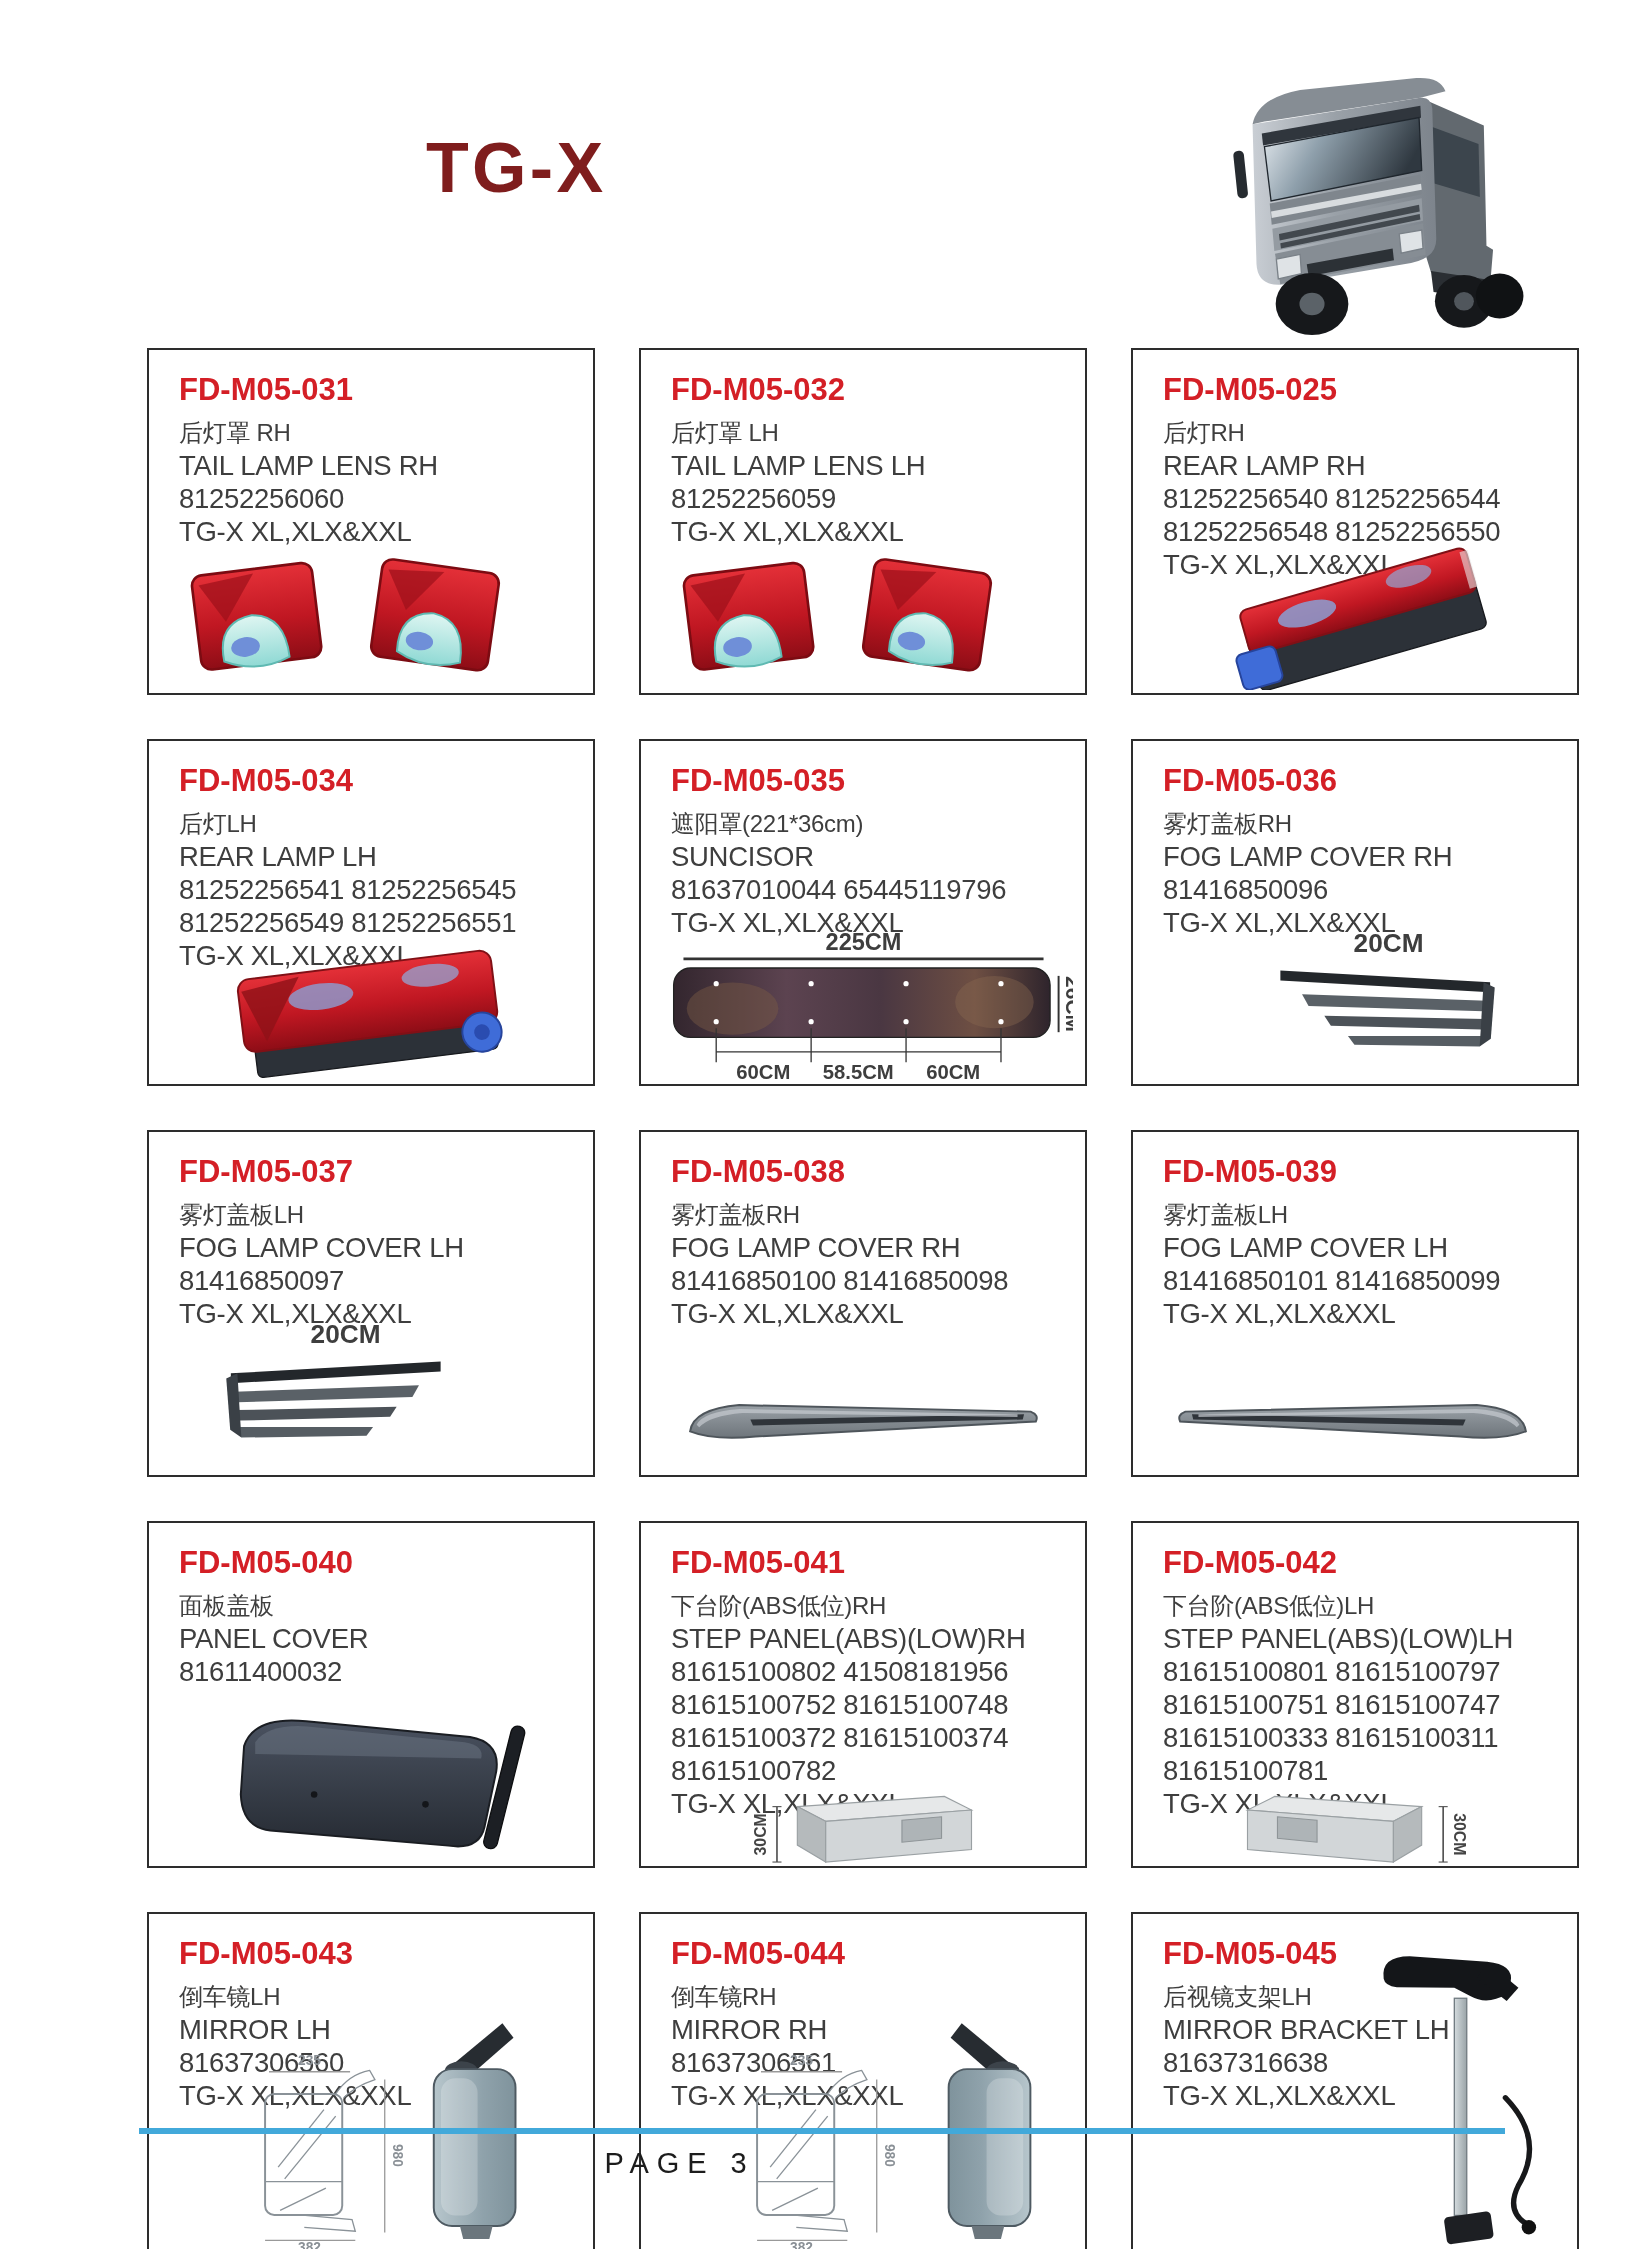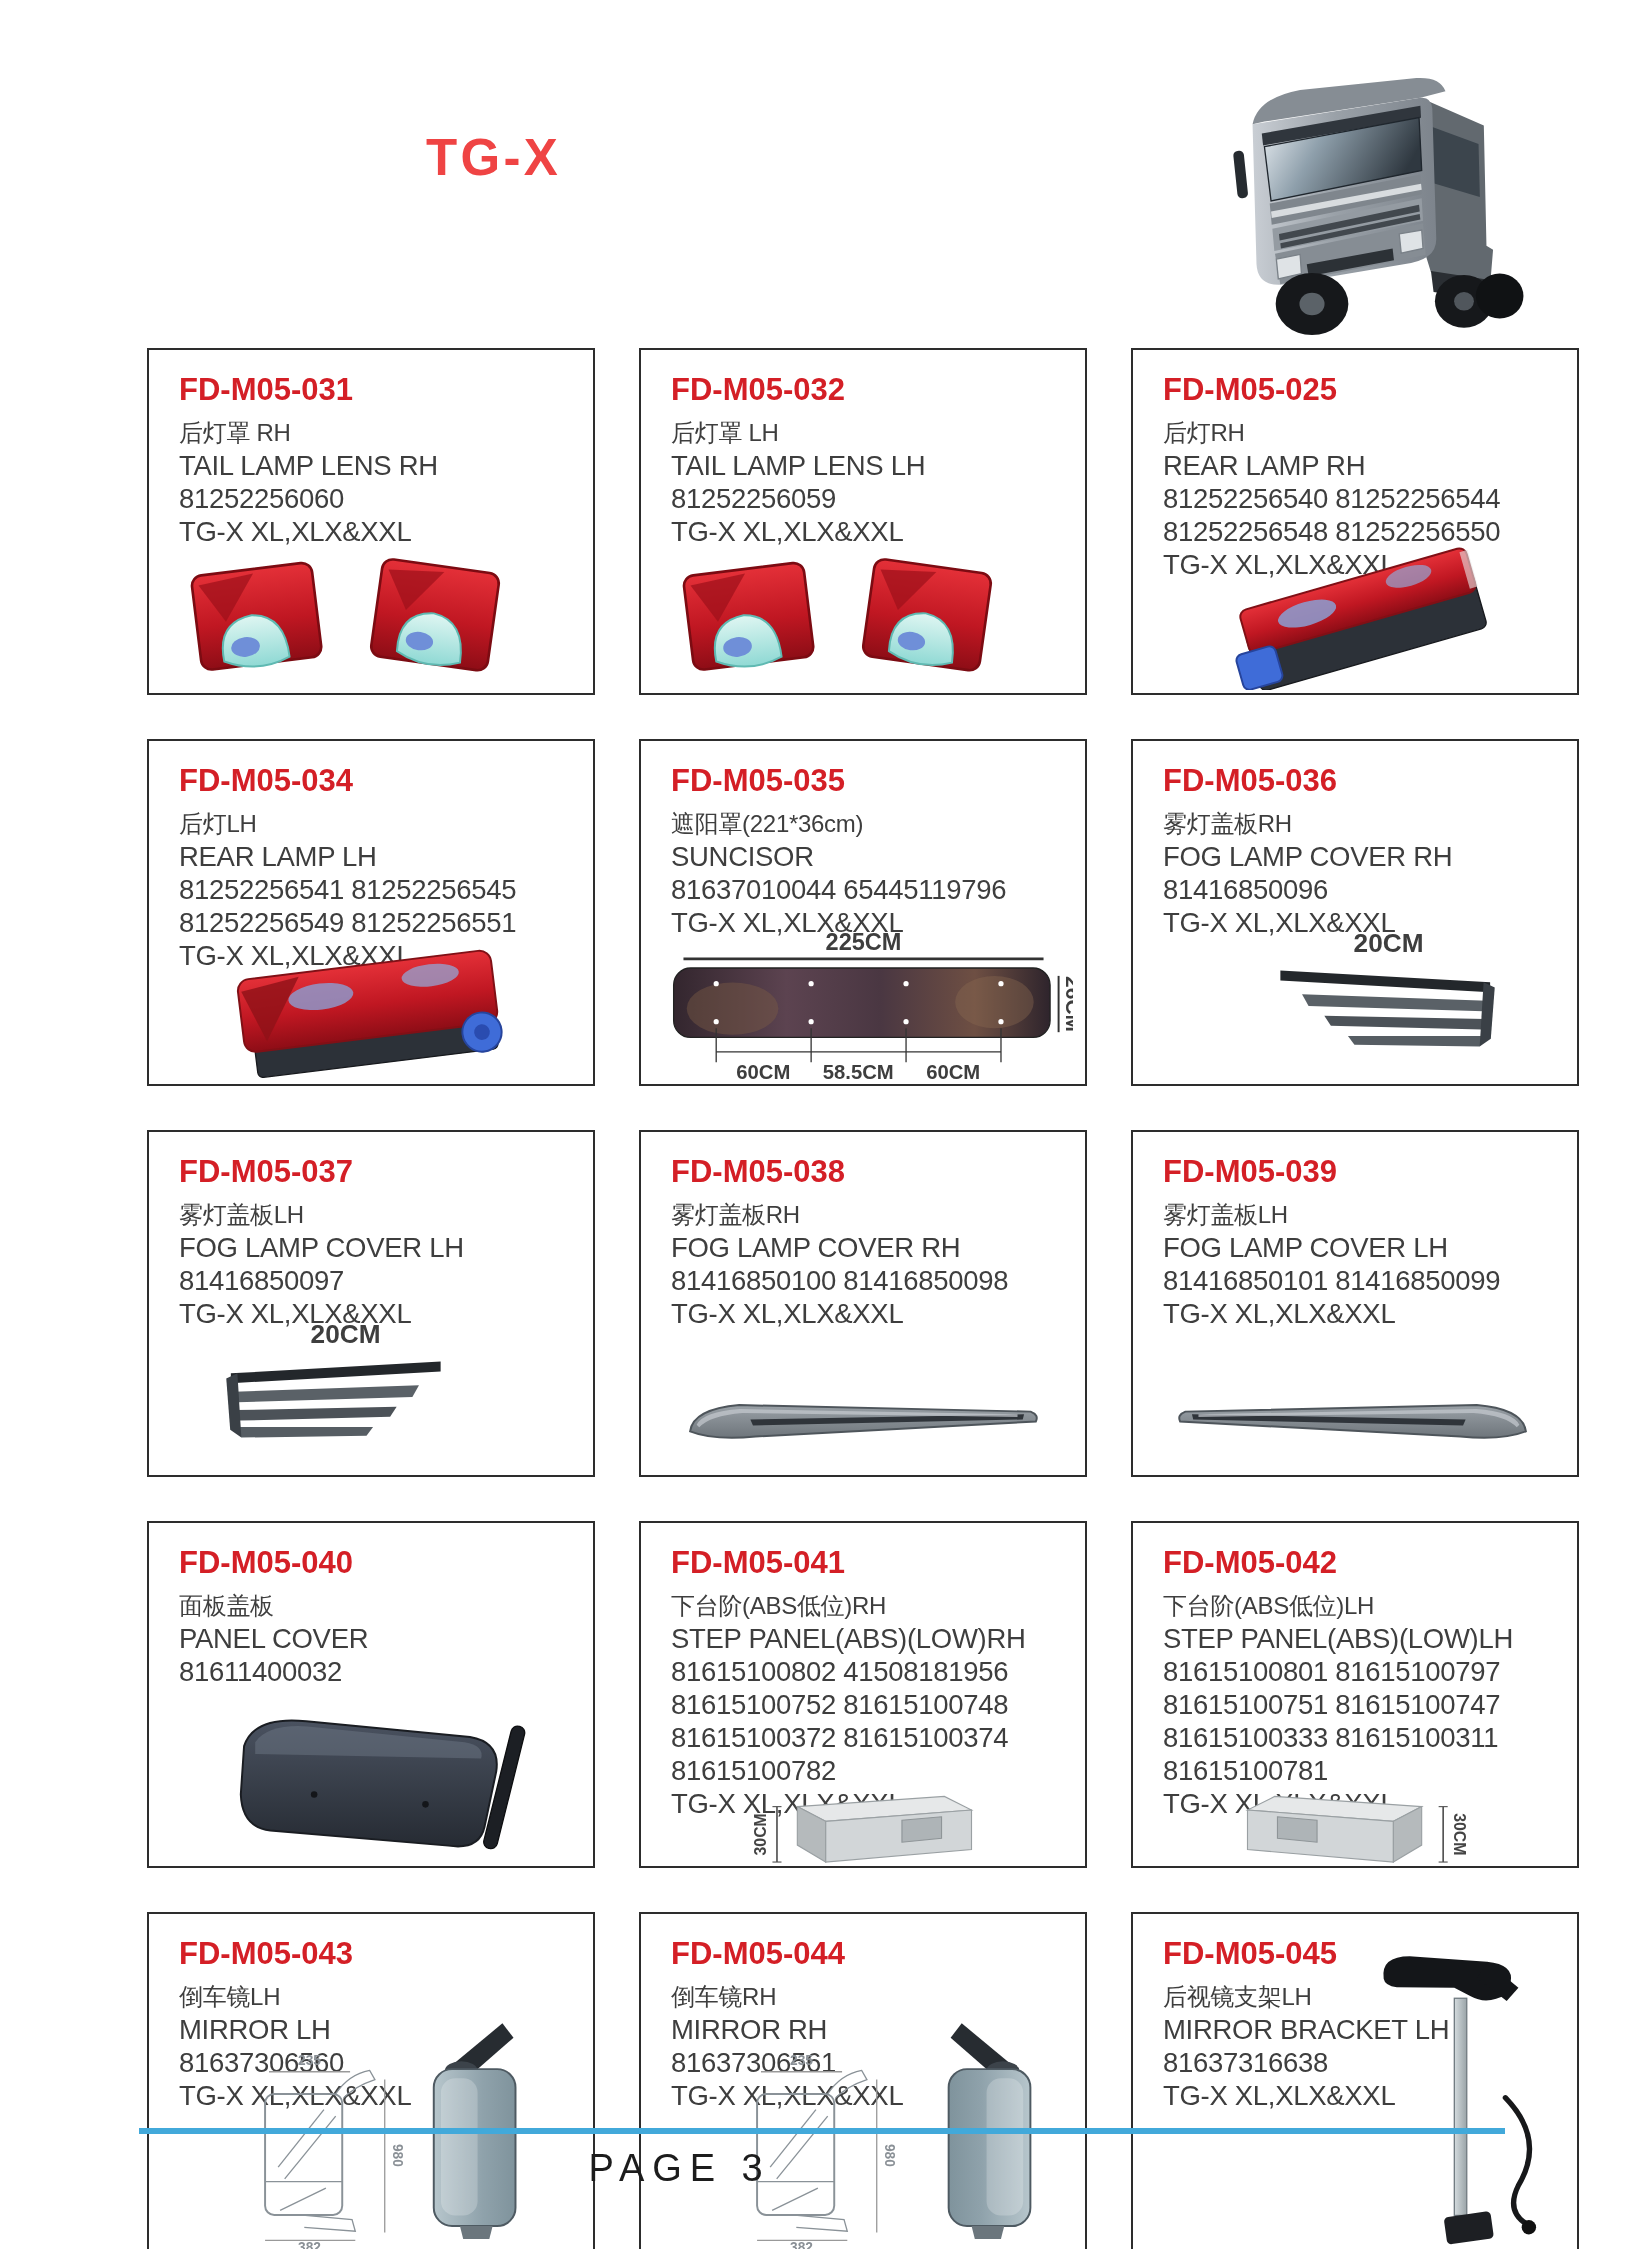--- a/index.html
+++ b/index.html
@@ -1,19 +1,19 @@
 <!DOCTYPE html>
 <html style="font-size:10.5px"><head>
 <meta charset="utf-8">
 <style>
   html,body{margin:0;padding:0;}
   body{width:1647px;height:2250px;position:relative;background:#ffffff;
        font-family:"Liberation Sans","DejaVu Sans",sans-serif;overflow:hidden;}
-  .title{position:absolute;left:426px;top:128px;font-size:51px;font-weight:bold;
-         letter-spacing:3.3px;color:#ef4444;}
+  .title{position:absolute;left:426px;top:128px;font-size:70px;font-weight:bold;
+         letter-spacing:3.3px;color:#7f1d1d;}
   .truck{position:absolute;left:1201px;top:39px;width:337px;height:302px;}
   #grid{position:absolute;left:147px;top:348px;width:1365px;
         display:grid;grid-template-columns:repeat(3,448px);grid-auto-rows:347px;
         column-gap:9.8px;row-gap:6.5px;gap:44px;}
   .cell{position:relative;border:2px solid #2d2d2d;background:#fff;
         box-sizing:border-box;padding:22px 17px 0 30px;overflow:hidden;}
   .pn{font-size:31px;font-weight:bold;color:#d41f26;margin-bottom:7.9px;}
   .ln{font-size:27.5px;color:#3e3e3e;line-height:33px;white-space:nowrap;letter-spacing:-0.3px;}
   .cn{font-size:24px;}
   .img{position:absolute;font-weight:bold;}
@@ -26,21 +26,21 @@
   .img-fog-cover-louver-lh{left:72px;top:185px;width:236px;height:156px;}
   .img-fog-cover-long-rh{left:36px;top:252px;width:370px;height:71px;}
   .img-fog-cover-long-lh{left:36px;top:252px;width:370px;height:71px;}
   .img-panel-cover{left:59px;top:172px;width:321px;height:167px;}
   .img-step-panel-rh{left:98px;top:261px;width:275px;height:82px;}
   .img-step-panel-lh{left:72px;top:261px;width:275px;height:82px;}
   .img-mirror-lh,.img-mirror-rh{left:69px;top:100px;width:340px;height:241px;}
   .img-mirror-bracket{left:223px;top:27.5px;width:213px;height:314px;}
   .blue-line{position:absolute;left:139px;top:2128px;width:1366px;height:5.9px;background:#42a9da;}
   .page-label{position:absolute;left:0;top:2147px;width:1359px;text-align:center;
-              font-size:38px;letter-spacing:7.9px;color:#1c1c1c;}
+              font-size:29px;letter-spacing:7.9px;color:#1c1c1c;}
   svg text{font-family:"Liberation Sans","DejaVu Sans",sans-serif;}
 </style>
 </head>
 <body>
 
 <div class="title">TG-X</div>
 
 <svg class="truck" viewBox="0 0 510 455">
   <defs>
     <linearGradient id="gCab" x1="0" y1="0" x2="1" y2="0">

